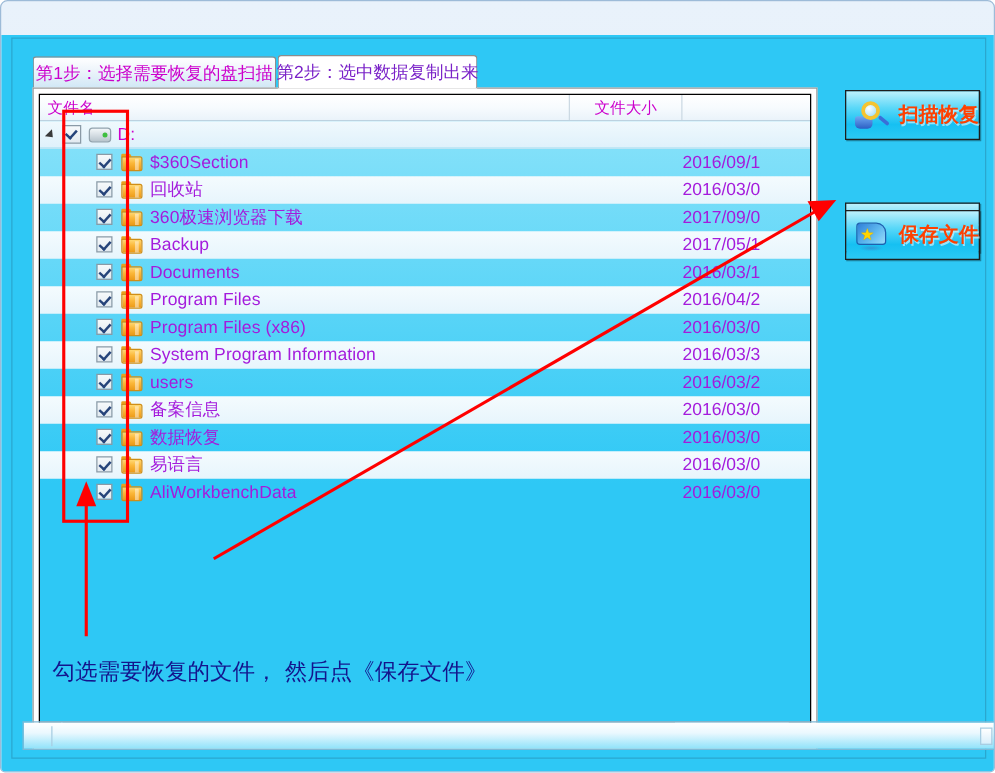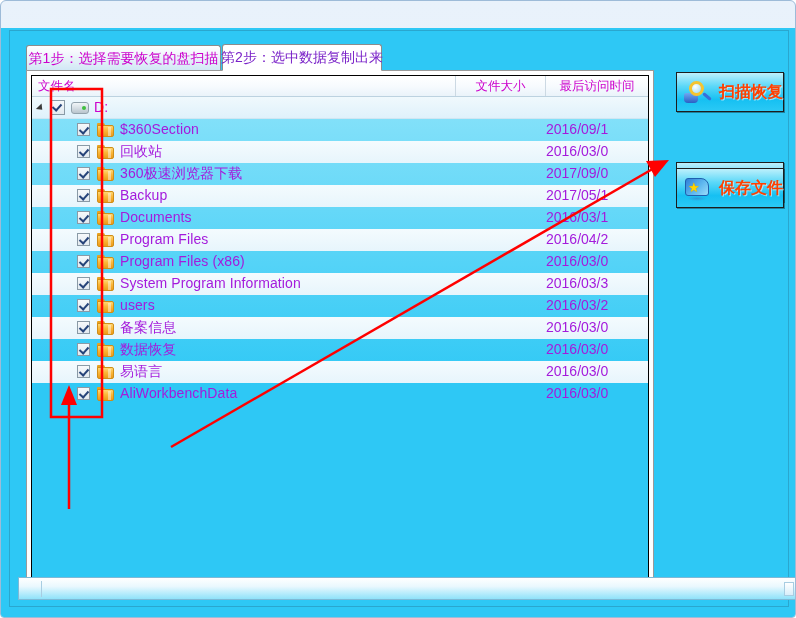--- a/index.html
+++ b/index.html
@@ -460,21 +460,20 @@
           <span>第2步：选中数据复制出来</span>
         </div>
       </div>
 
       <div id="tabpage">
         <div id="tabpage-inner">
 
           <div id="list-header">
             <div id="hcol-name" class="hcol">文件名</div>
             <div id="hcol-size" class="hcol">文件大小</div>
-            <div id="hcol-time" class="hcol">最后访问时间</div>
           </div>
 
           <div id="treebody">
 
             <div class="row root">
               <div class="expander"></div>
               <div class="cbox"></div>
               <div class="drive-icon"></div>
               <div class="rowlabel">D:</div>
               <div class="rowsize"></div>
@@ -607,20 +606,21 @@
                     <div class="tab-lip"></div>
                     <div class="body"></div>
                   </div>
                   <div class="rowlabel">AliWorkbenchData</div>
                   <div class="rowsize"></div>
                   <div class="rowtime">2016/03/0</div>
                 </div>
               </div>
           </div>
 
+          <div id="annotation">勾选需要恢复的文件，  然后点《保存文件》</div>
 
           <div id="hscroll">
             <div id="hscroll-track"></div>
             <div id="sb-left" class="sb-arrow">
                 <div class="tri"></div>
               </div>
             <div id="sb-thumb"></div>
             <div id="sb-right" class="sb-arrow">
                 <div class="tri"></div>
               </div>

